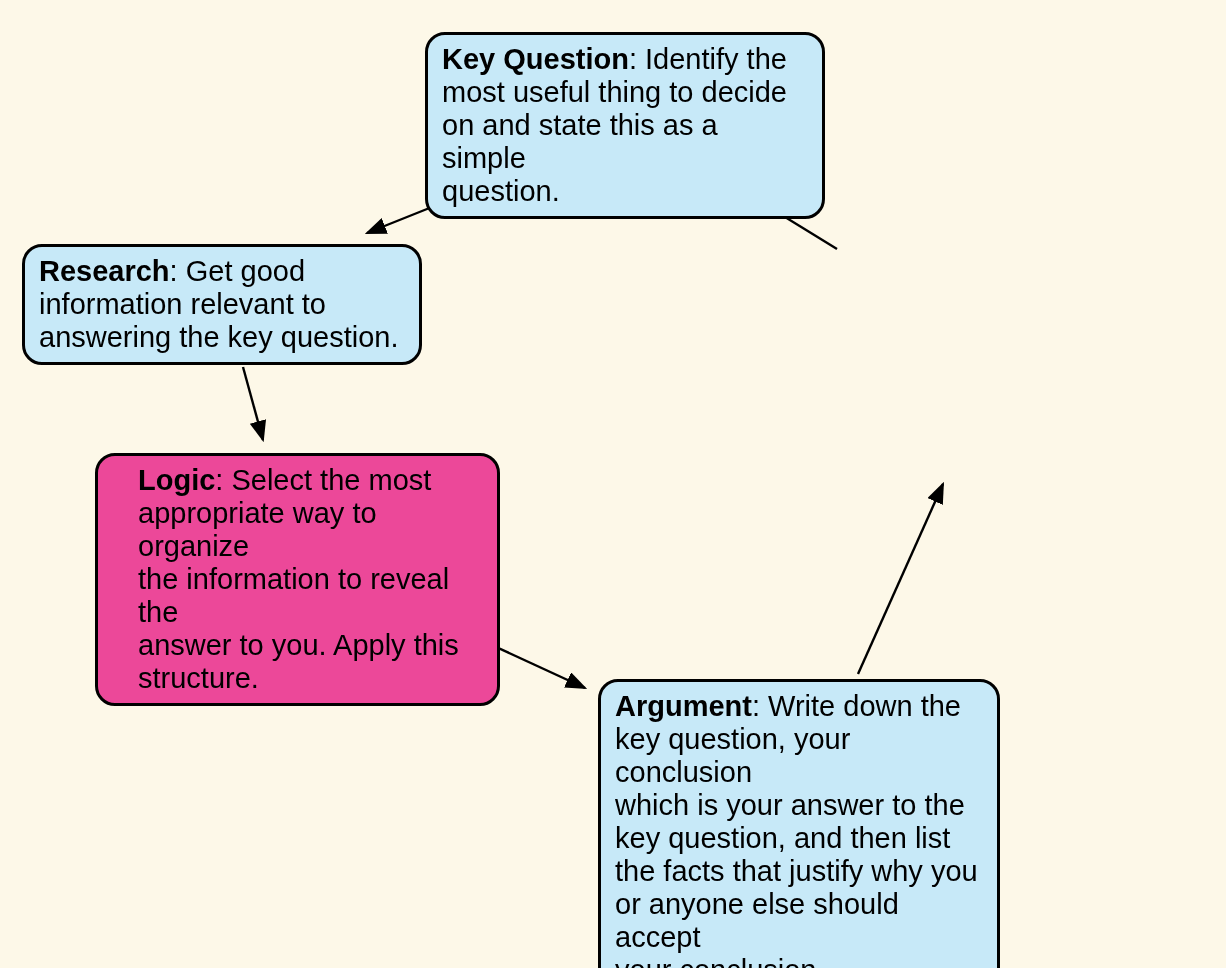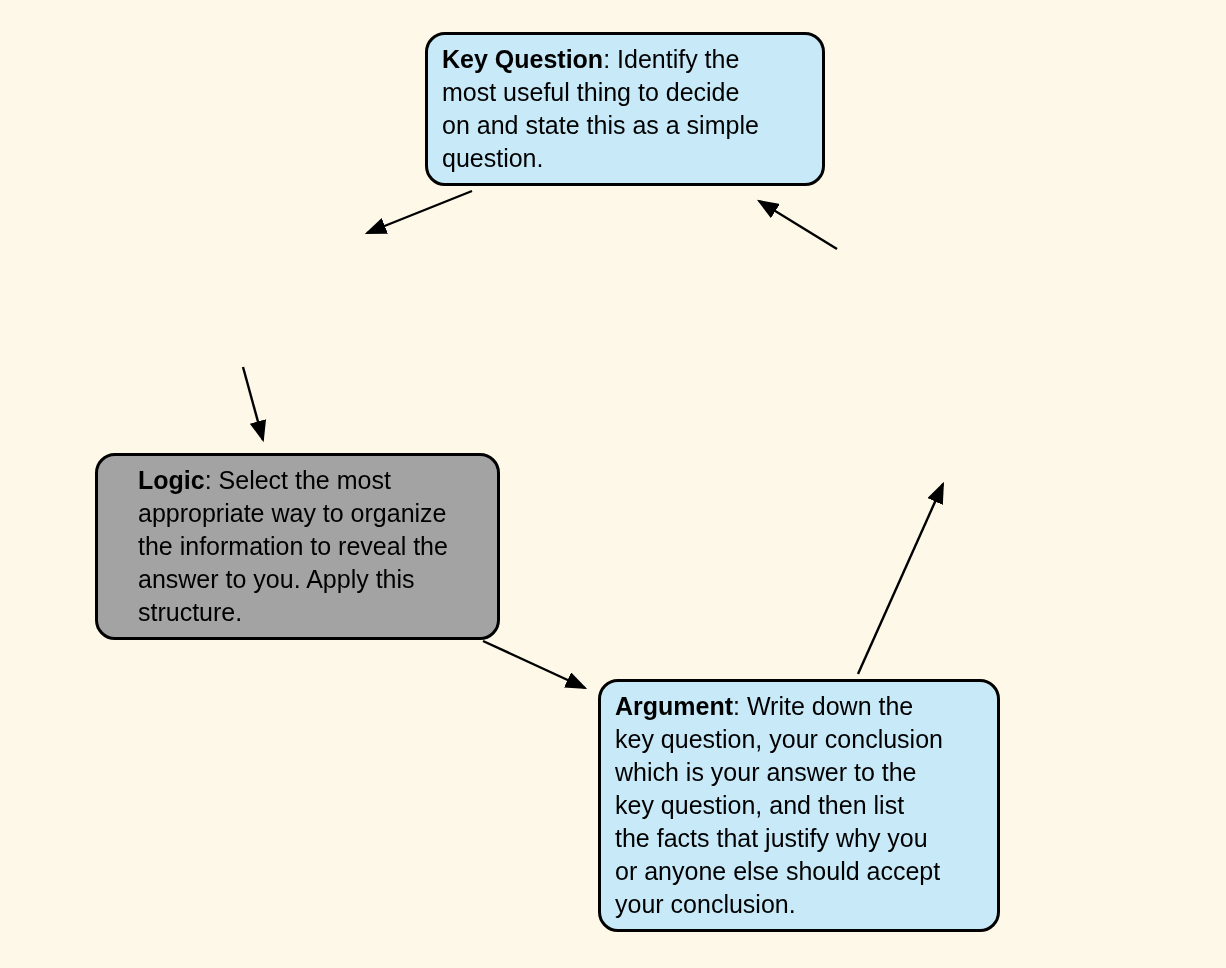--- a/index.html
+++ b/index.html
@@ -20,21 +20,21 @@
     width: 1226px;
     height: 968px;
     pointer-events: none;
   }
   .node {
     position: absolute;
     box-sizing: border-box;
     border: 3.5px solid #000;
     border-radius: 20px;
     padding: 8px 14px;
-    font-size: 25px;
+    font-size: 29px;
     line-height: 33px;
     color: #000;
   }
   .node .term {
     font-weight: bold;
   }
   .node .body {
     white-space: pre-line;
   }
   .node-key-question { left: 425px; top: 32px;  width: 400px; }
@@ -61,22 +61,27 @@
     <line x1="837" y1="249" x2="759" y2="201" stroke="#000" stroke-width="2.4" marker-end="url(#arrowhead)"></line>
   </svg>
 
   <div class="node node-key-question" style="background-color: rgb(199, 233, 248);">
     <span class="term">Key Question</span><span class="body">: Identify the
 most useful thing to decide
 on and state this as a simple
 question.</span>
   </div>
 
+  <div class="node node-research" style="background-color: rgb(199, 233, 248);">
+    <span class="term">Research</span><span class="body">: Get good
+information relevant to
+answering the key question.</span>
+  </div>
 
-  <div class="node node-logic" style="background-color: #a3a3a3; padding-left: 40px;">
+  <div class="node node-logic" style="background-color: #ec4899; padding-left: 40px;">
     <span class="term">Logic</span><span class="body">: Select the most
 appropriate way to organize
 the information to reveal the
 answer to you. Apply this
 structure.</span>
   </div>
 
   <div class="node node-argument" style="background-color: rgb(199, 233, 248);">
     <span class="term">Argument</span><span class="body">: Write down the
 key question, your conclusion

